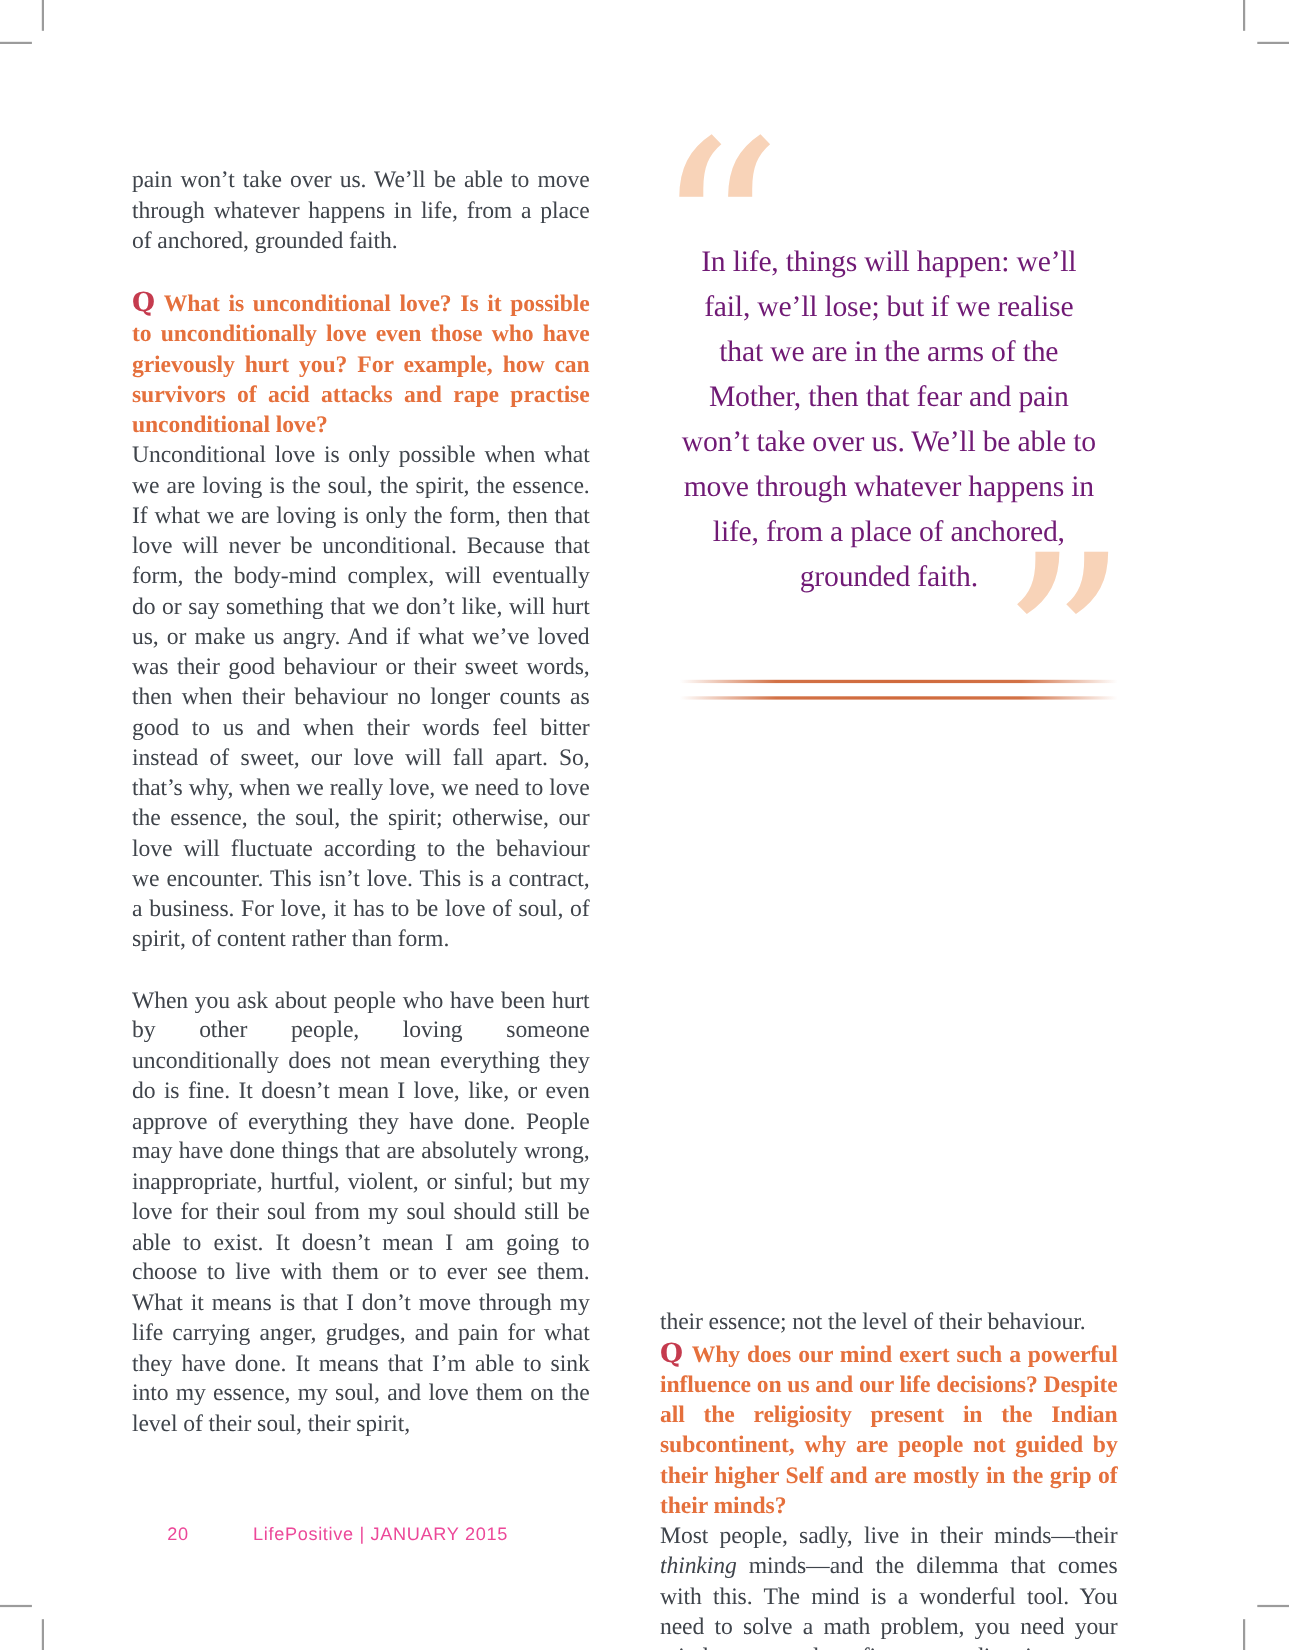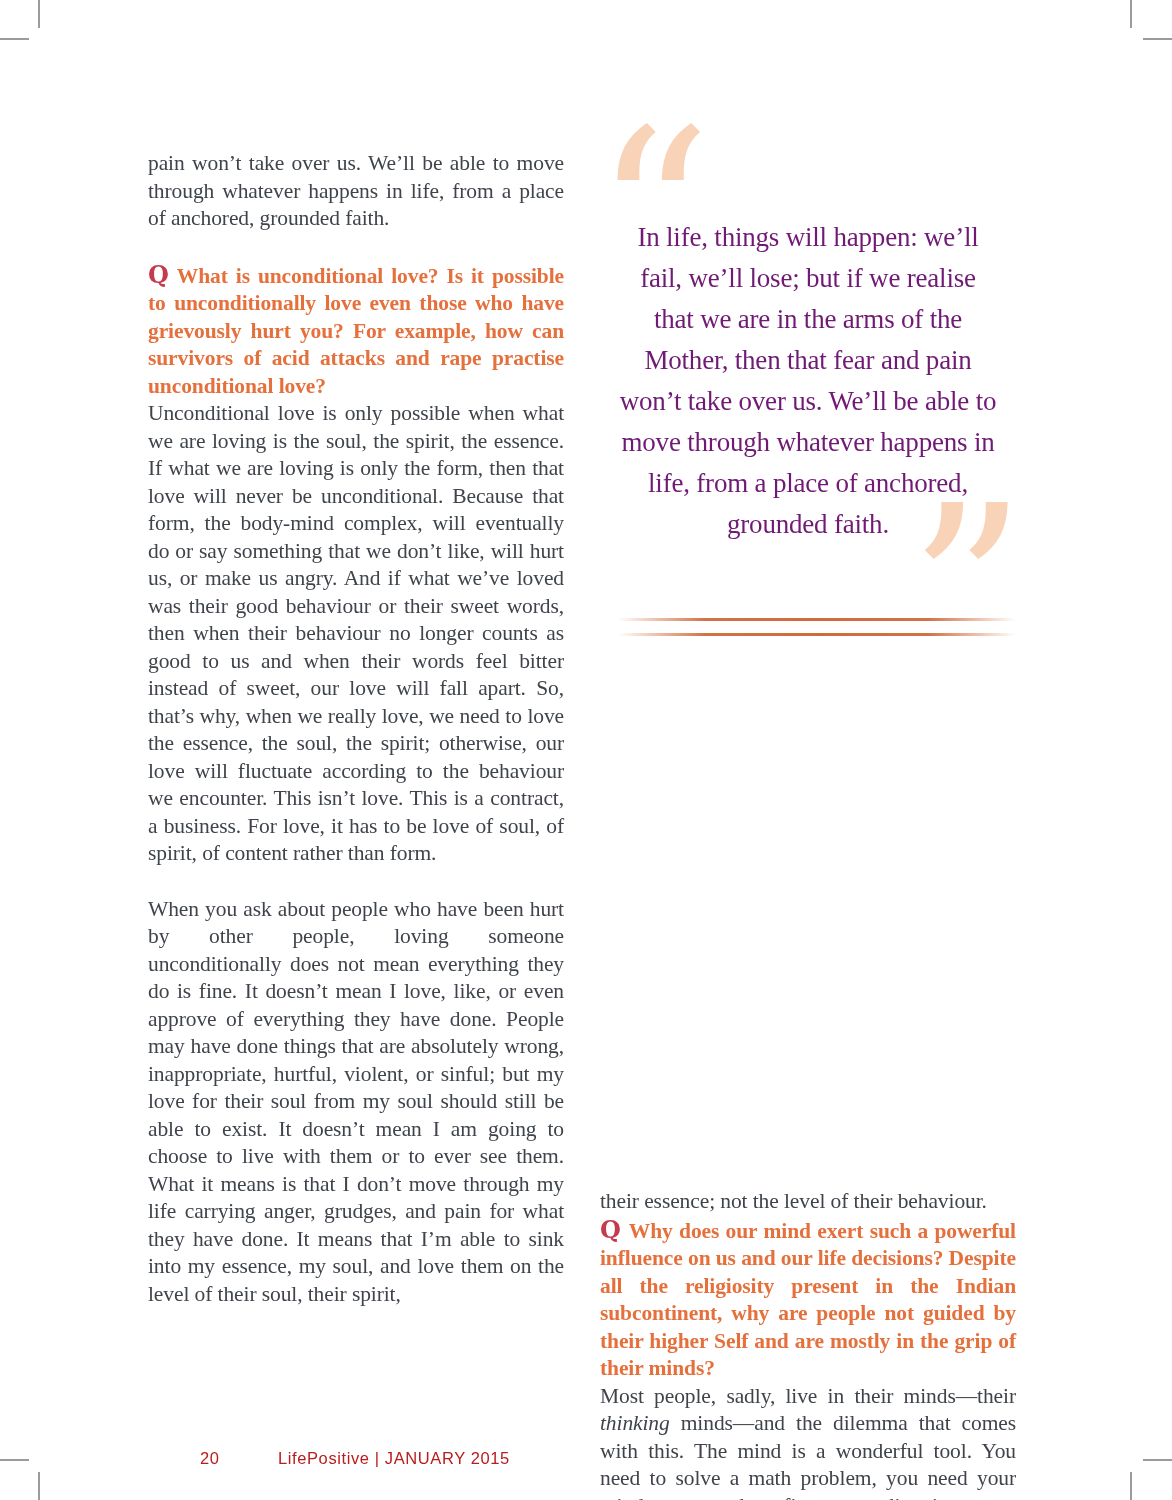--- a/index.html
+++ b/index.html
@@ -19,21 +19,21 @@
   .crop.tl-v { left:38px; top:0; }
   .crop.tl-h { left:0; top:38px; }
   .crop.tr-v { left:1130px; top:0; }
   .crop.tr-h { left:1143px; top:38px; }
   .crop.bl-v { left:38px; top:1472px; }
   .crop.bl-h { left:0; top:1459px; }
   .crop.br-v { left:1130px; top:1472px; }
   .crop.br-h { left:1143px; top:1459px; }
 
   .col { position:absolute; width:416px; }
-  .col-left  { left:148px; top:150px; }
+  .col-left  { left:120px; top:150px; }
   .col-right { left:600px; top:143px; }
 
   .body-text {
     font-size:21.5px;
     line-height:27.5px;
     color:#3f444b;
     text-align:justify;
     letter-spacing:-0.1px;
   }
   .body-text em { }
@@ -89,27 +89,26 @@
       rgba(208,106,60,0.95) 78%,
       rgba(208,106,60,0) 100%);
   }
   .divider-line + .divider-line { margin-top:12px; }
 
   .continuation { margin-top:525px; }
   .q2 { }
 
   .footer {
     position:absolute;
-    left:152px; top:1449px;
+    left:152px; top:1386px;
     font-family:"Liberation Sans", sans-serif;
     font-size:16.5px;
-    color:#b91c1c;
+    color:#ec4899;
     letter-spacing:0.6px;
     display:flex;
-    margin-left:48px;
   }
   .footer .page-num { width:78px; }
 </style>
 </head>
 <body>
 
 <div class="page">
 
   <div class="crop v tl-v"></div>
   <div class="crop h tl-h"></div>

